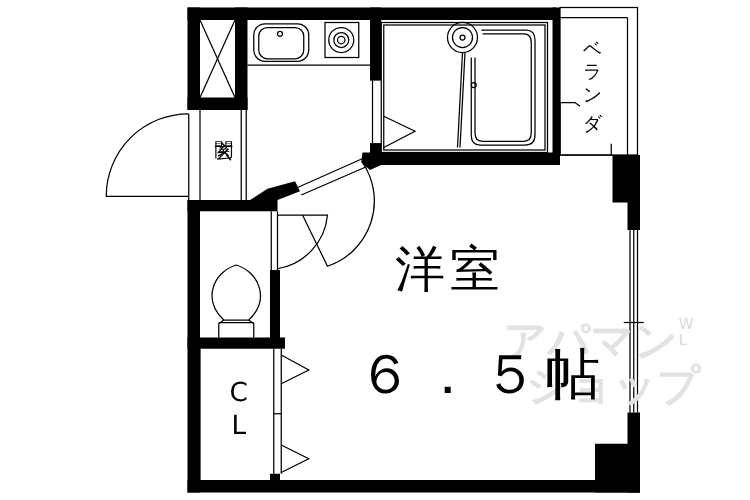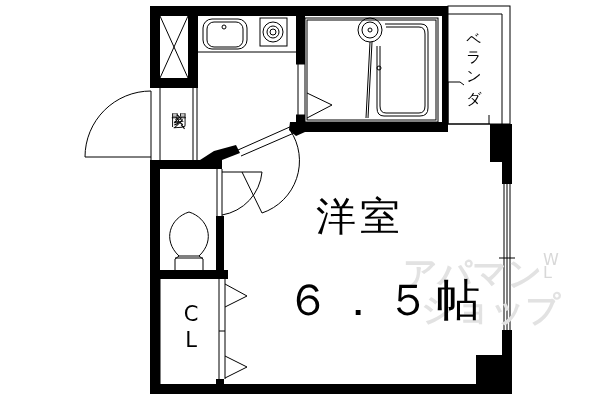--- a/index.html
+++ b/index.html
@@ -8,21 +8,21 @@
     .lbl { position: absolute; color: #000; line-height: 1; white-space: nowrap; }
     .vert { writing-mode: vertical-rl; text-orientation: upright; }
     #room-name { left: 316px; top: 196px; font-size: 40px; font-family: "DejaVu Sans", sans-serif; letter-spacing: 4px; }
     #room-size { left: 286px; top: 278px; font-size: 44px; font-family: "DejaVu Sans", sans-serif; letter-spacing: 6px; }
     #entrance { left: 171px; top: 101px; font-size: 15px; }
     #veranda { left: 466px; top: 22px; font-size: 15px; letter-spacing: 2px; }
     #closet { left: 180px; top: 301px; font-size: 21px; text-align: center; width: 22px; }
     #closet span { display: block; line-height: 26px; }
     #watermark { position: absolute; left: 403px; top: 255px; color: #e2e2e2; font-size: 34px; font-weight: bold; line-height: 36px; font-family: "DejaVu Sans", sans-serif; }
     #watermark .w2 { display: block; padding-left: 18px; }
-    #watermark .wl { position: absolute; left: 140px; top: -2px; font-size: 16px; font-weight: normal; color: #d8d8d8; line-height: 13px; }
+    #watermark .wl { position: absolute; left: 140px; top: -2px; font-size: 12px; font-weight: normal; color: #d8d8d8; line-height: 13px; }
   </style>
 </head>
 <body>
 
 <svg width="600" height="400" viewBox="0 0 600 400">
 
   <g fill="#000">
 
     <rect x="150" y="6" width="295" height="10"></rect>
 

